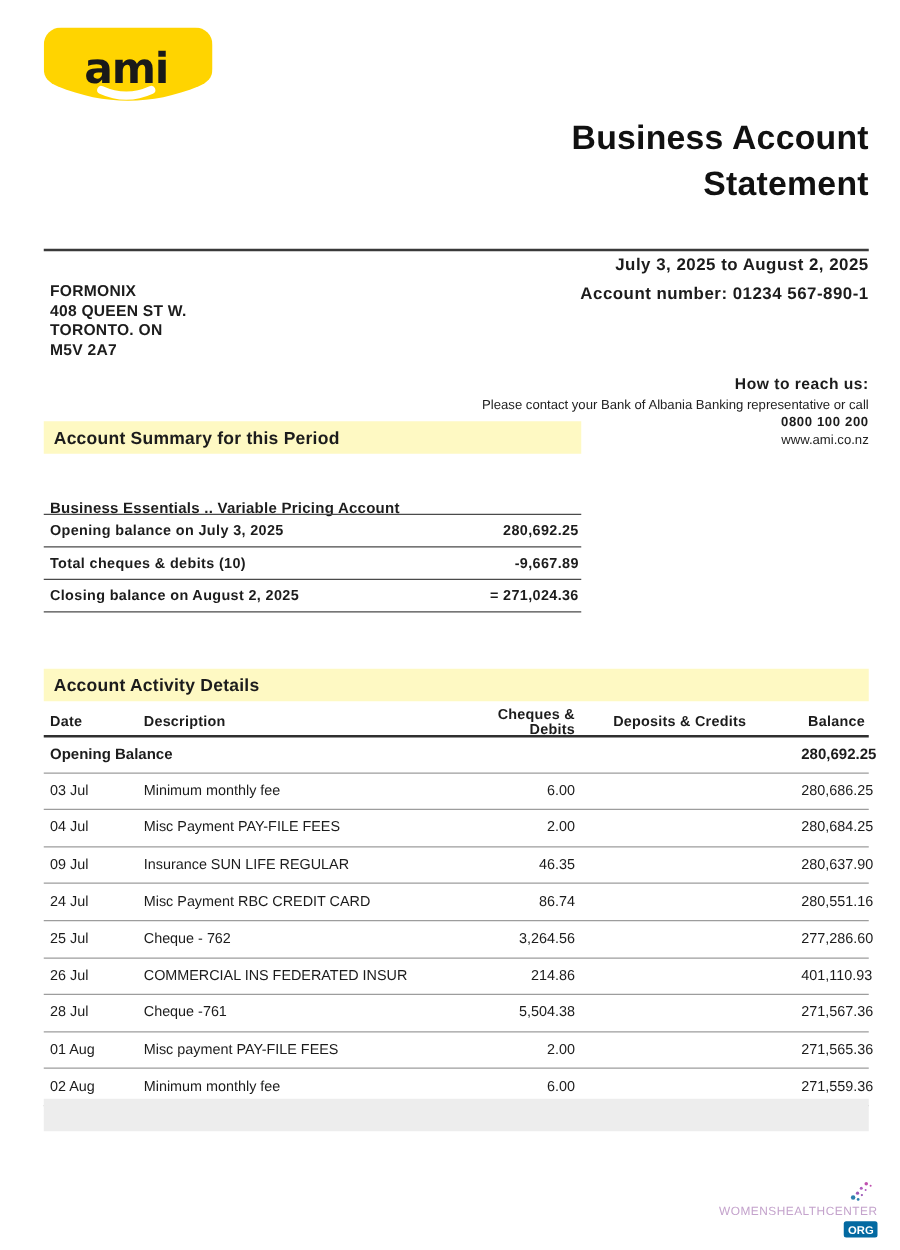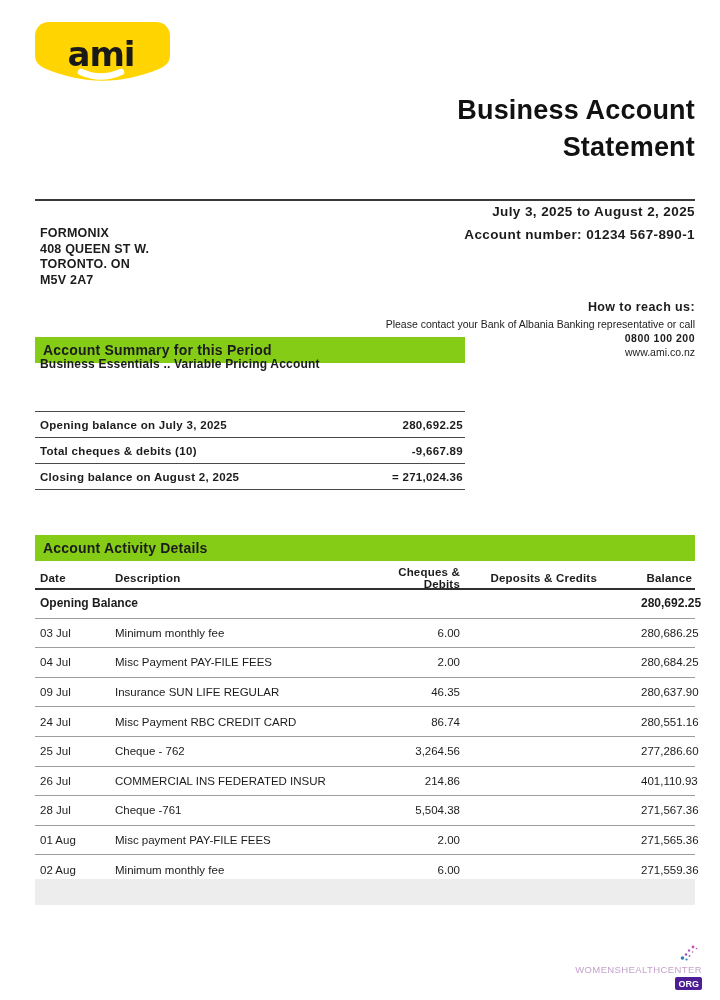--- a/index.html
+++ b/index.html
@@ -20,26 +20,26 @@
   .period{position:absolute;right:25px;top:204px;font-size:13.5px;font-weight:bold;letter-spacing:.4px;}
   .acct{position:absolute;right:25px;top:227px;font-size:13.5px;font-weight:bold;letter-spacing:.4px;}
   .reach{position:absolute;right:25px;top:256px;width:400px;text-align:right;margin-top:44px;}
   .reach .h{font-size:12.5px;font-weight:bold;letter-spacing:.4px;margin-bottom:3px;}
   .reach .s{font-size:10.5px;line-height:14px;color:#222;}
   .reach .p{font-size:10.5px;font-weight:bold;letter-spacing:.5px;line-height:14px;}
 
   .addr{position:absolute;left:40px;top:226px;font-size:12.5px;font-weight:bold;line-height:15.5px;letter-spacing:.2px;}
 
   
-  .banner{position:absolute;height:26px;line-height:26px;background:#84cc16;
+  .banner{position:absolute;height:26px;line-height:26px;background:#fef9c3;
           font-size:14px;font-weight:bold;padding-left:8px;box-sizing:border-box;letter-spacing:.2px;}
   .banner.summary{left:35px;top:337px;width:430px;}
   .banner.activity{left:35px;top:535px;width:660px;}
 
-  .product{position:absolute;left:40px;top:357px;font-size:12px;font-weight:bold;letter-spacing:.2px;}
+  .product{position:absolute;left:40px;top:399px;font-size:12px;font-weight:bold;letter-spacing:.2px;}
 
   
   .stable{position:absolute;left:35px;top:411px;width:430px;}
   .srow{display:flex;justify-content:space-between;align-items:center;height:25px;
         border-bottom:1px solid #4a4a4a;font-size:11.5px;font-weight:bold;letter-spacing:.3px;}
   .srow:first-child{border-top:1px solid #4a4a4a;}
   .srow .lab{padding-left:5px;}
   .srow .val{padding-right:2px;text-align:right;}
 
   
@@ -53,21 +53,21 @@
   .c-date{padding-left:5px;}
   .c-desc{padding-left:5px;}
   .c-debit,.c-credit,.c-bal{text-align:right;}
   .c-bal{padding-right:3px;margin-left:44px;}
 
   .graybar{position:absolute;left:35px;top:879px;width:660px;height:26px;background:#ededed;}
 
   
   .footer{position:absolute;right:18px;bottom:10px;display:flex;align-items:flex-end;gap:2px;flex-direction:column;}
   .footer .site{font-size:9.5px;color:#c4a3cc;letter-spacing:.4px;}
-  .footer .tld{font-size:9px;font-weight:bold;color:#ffffff;background:#4c1d95;
+  .footer .tld{font-size:9px;font-weight:bold;color:#ffffff;background:#0369a1;
                padding:1.5px 3px;border-radius:2px;margin-left:2px;}
 </style>
 </head>
 <body>
 
 <div class="page">
 
   <div class="logo">
     <svg width="135" height="64" viewBox="0 0 135 64">
       <path d="M14 0 H121 C129 0 135 6 135 14 V33 C135 40 131 44 124 47 C86 62.5 49 62.5 11 47 C4 44 0 40 0 33 V14 C0 6 6 0 14 0 Z" fill="#ffd400"></path>

